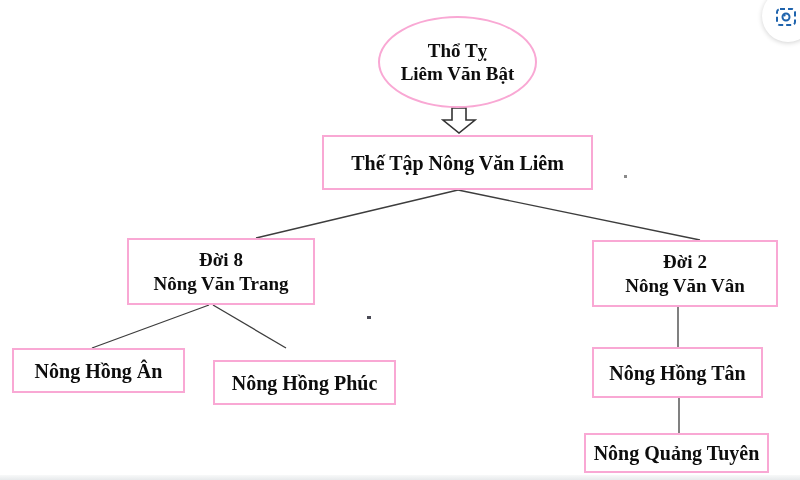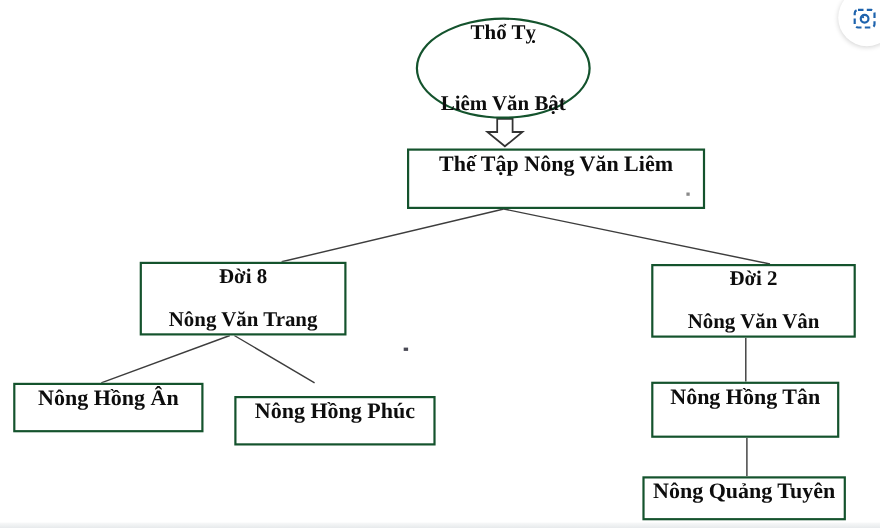--- a/index.html
+++ b/index.html
@@ -20,42 +20,41 @@
   svg.overlay {
     position: absolute;
     left: 0; top: 0;
     width: 800px; height: 480px;
     pointer-events: none;
   }
   .node {
     position: absolute;
     box-sizing: border-box;
     background: #ffffff;
-    border: 2px solid #14532d;
+    border: 2px solid #f9a8d4;
     display: flex;
     flex-direction: column;
     align-items: center;
-    justify-content: space-between;
+    justify-content: center;
     text-align: center;
     color: #0d0d0d;
     font-weight: bold;
     font-size: 19px;
     line-height: 24px;
     z-index: 2;
   }
   .node.ellipse {
     border-radius: 50%;
     line-height: 23px;
   }
   .node.single {
     font-size: 20px;
   }
   .node.heir {
     font-size: 20px;
-    margin-left: 48px;
   }
   .speck {
     position: absolute;
     z-index: 3;
   }
   .capture-btn {
     position: absolute;
     right: -14px;
     top: -10px;
     width: 52px;

